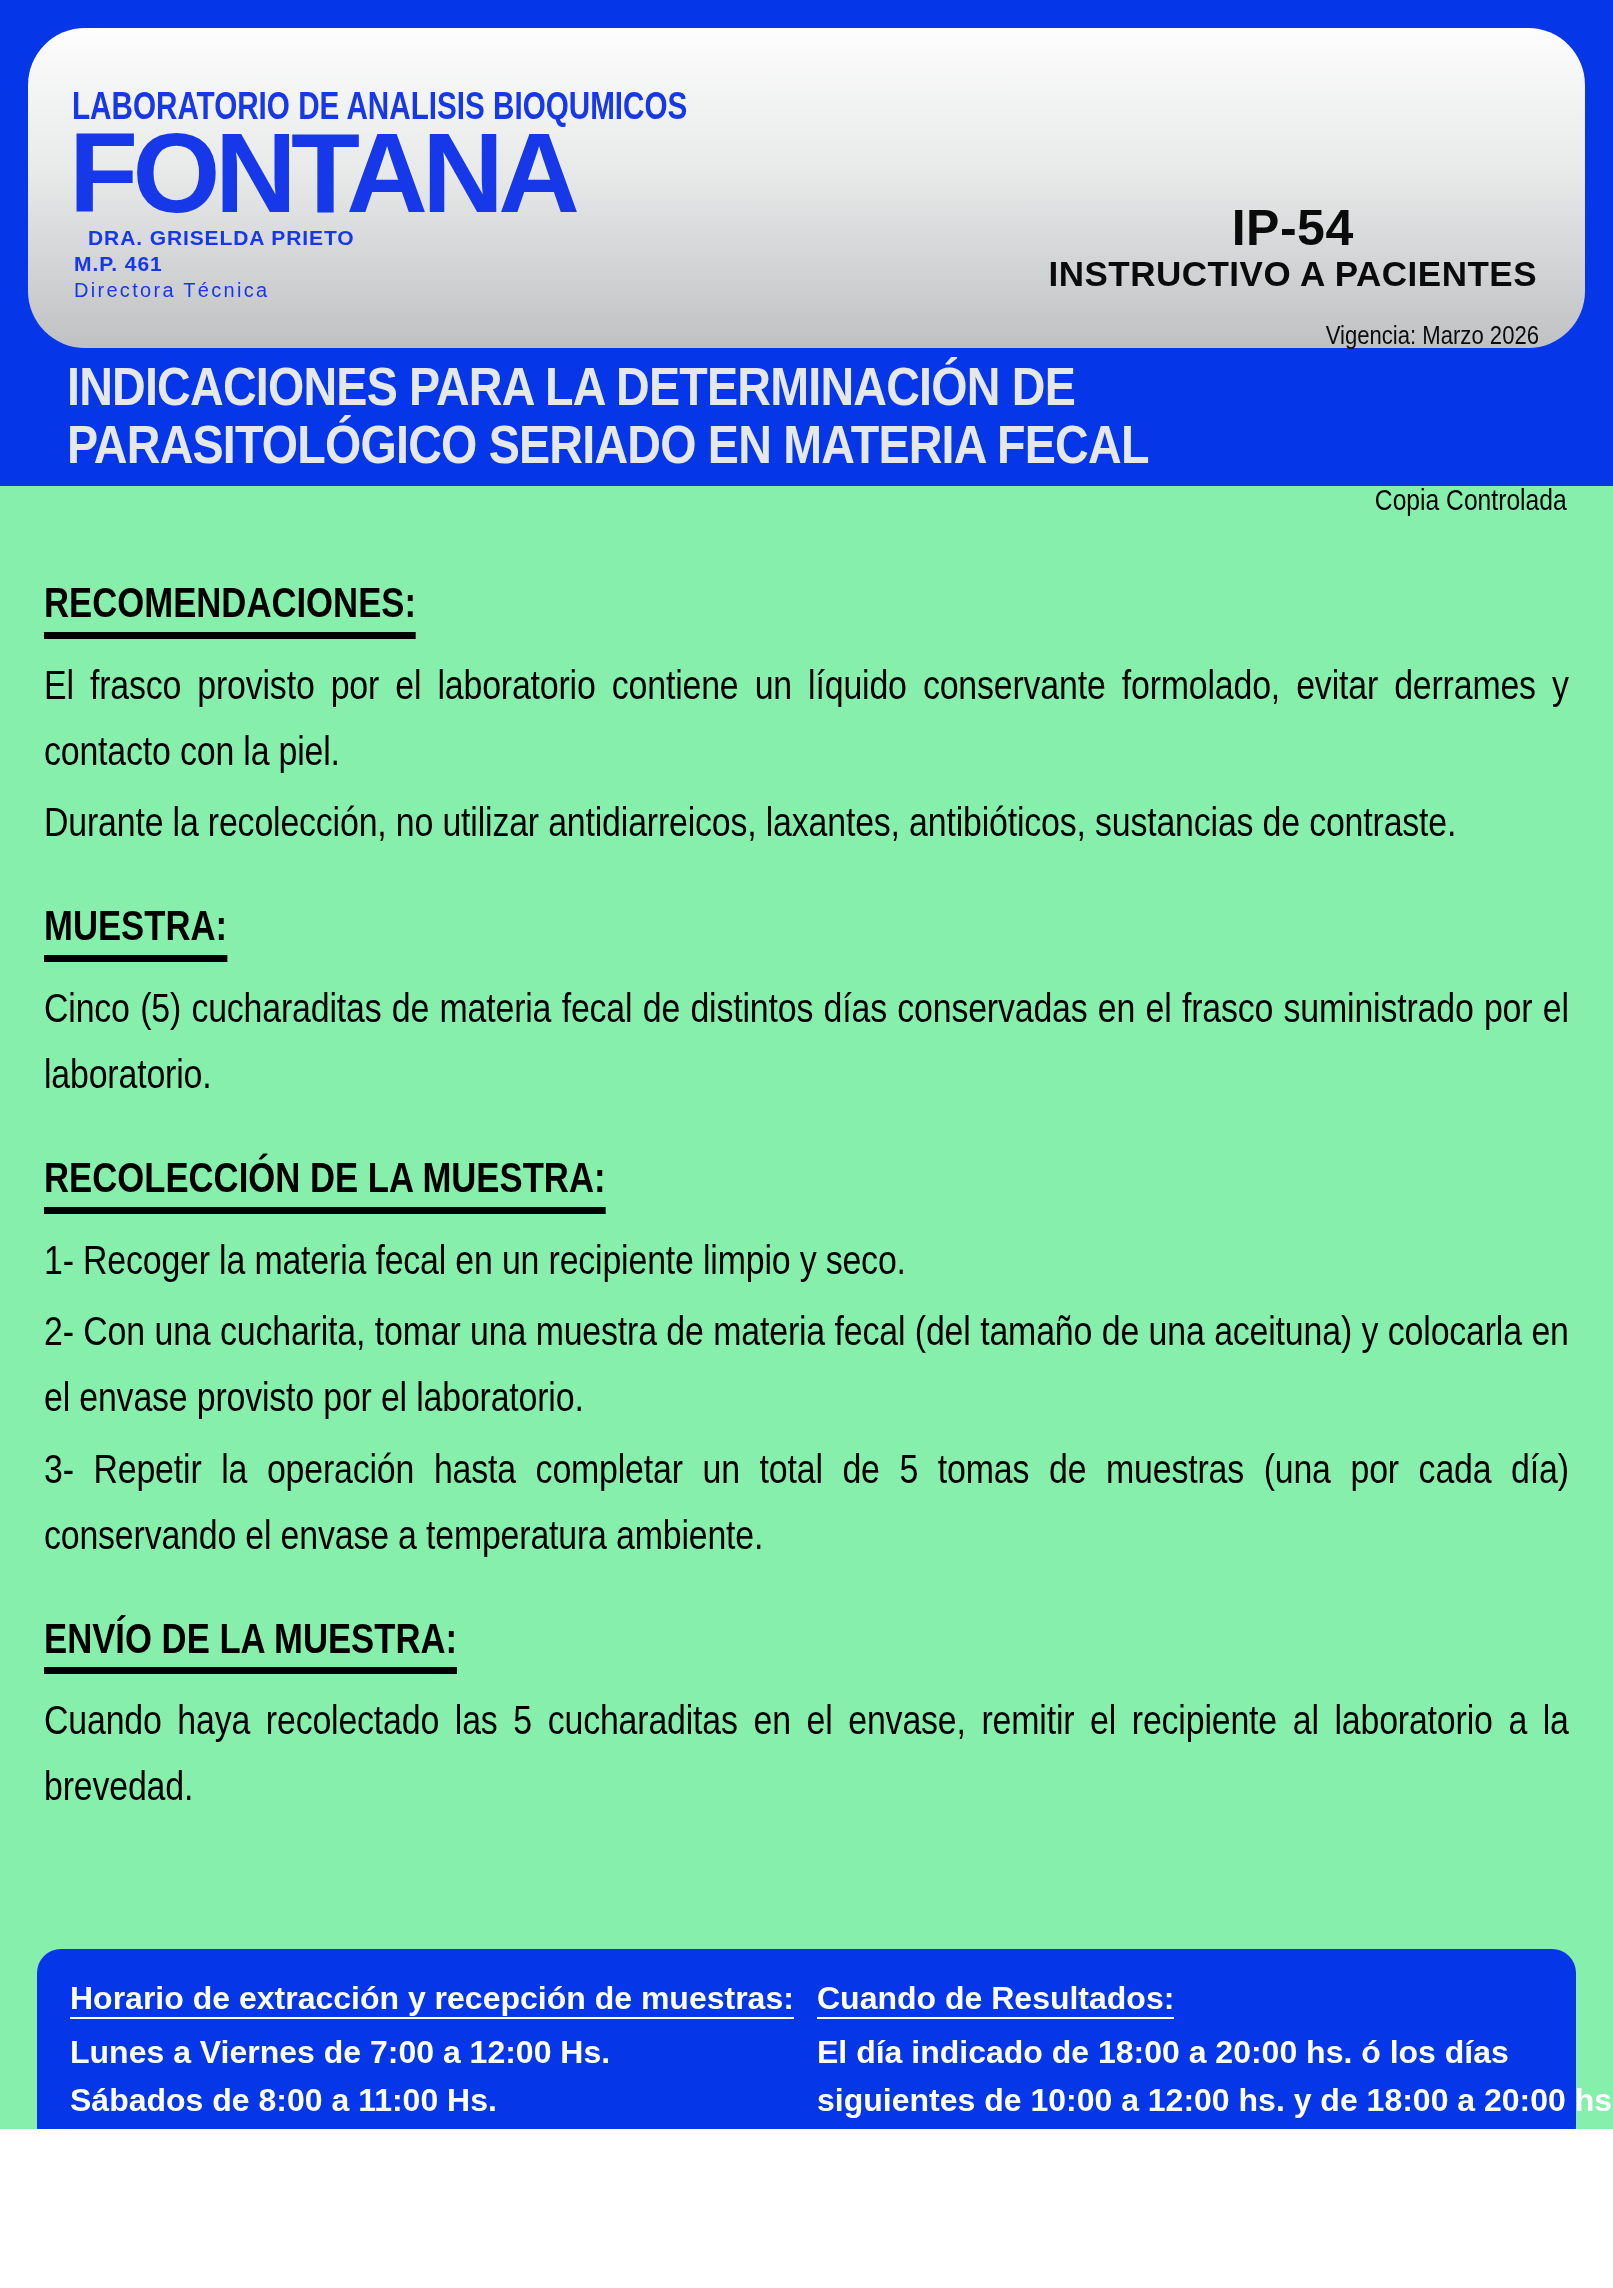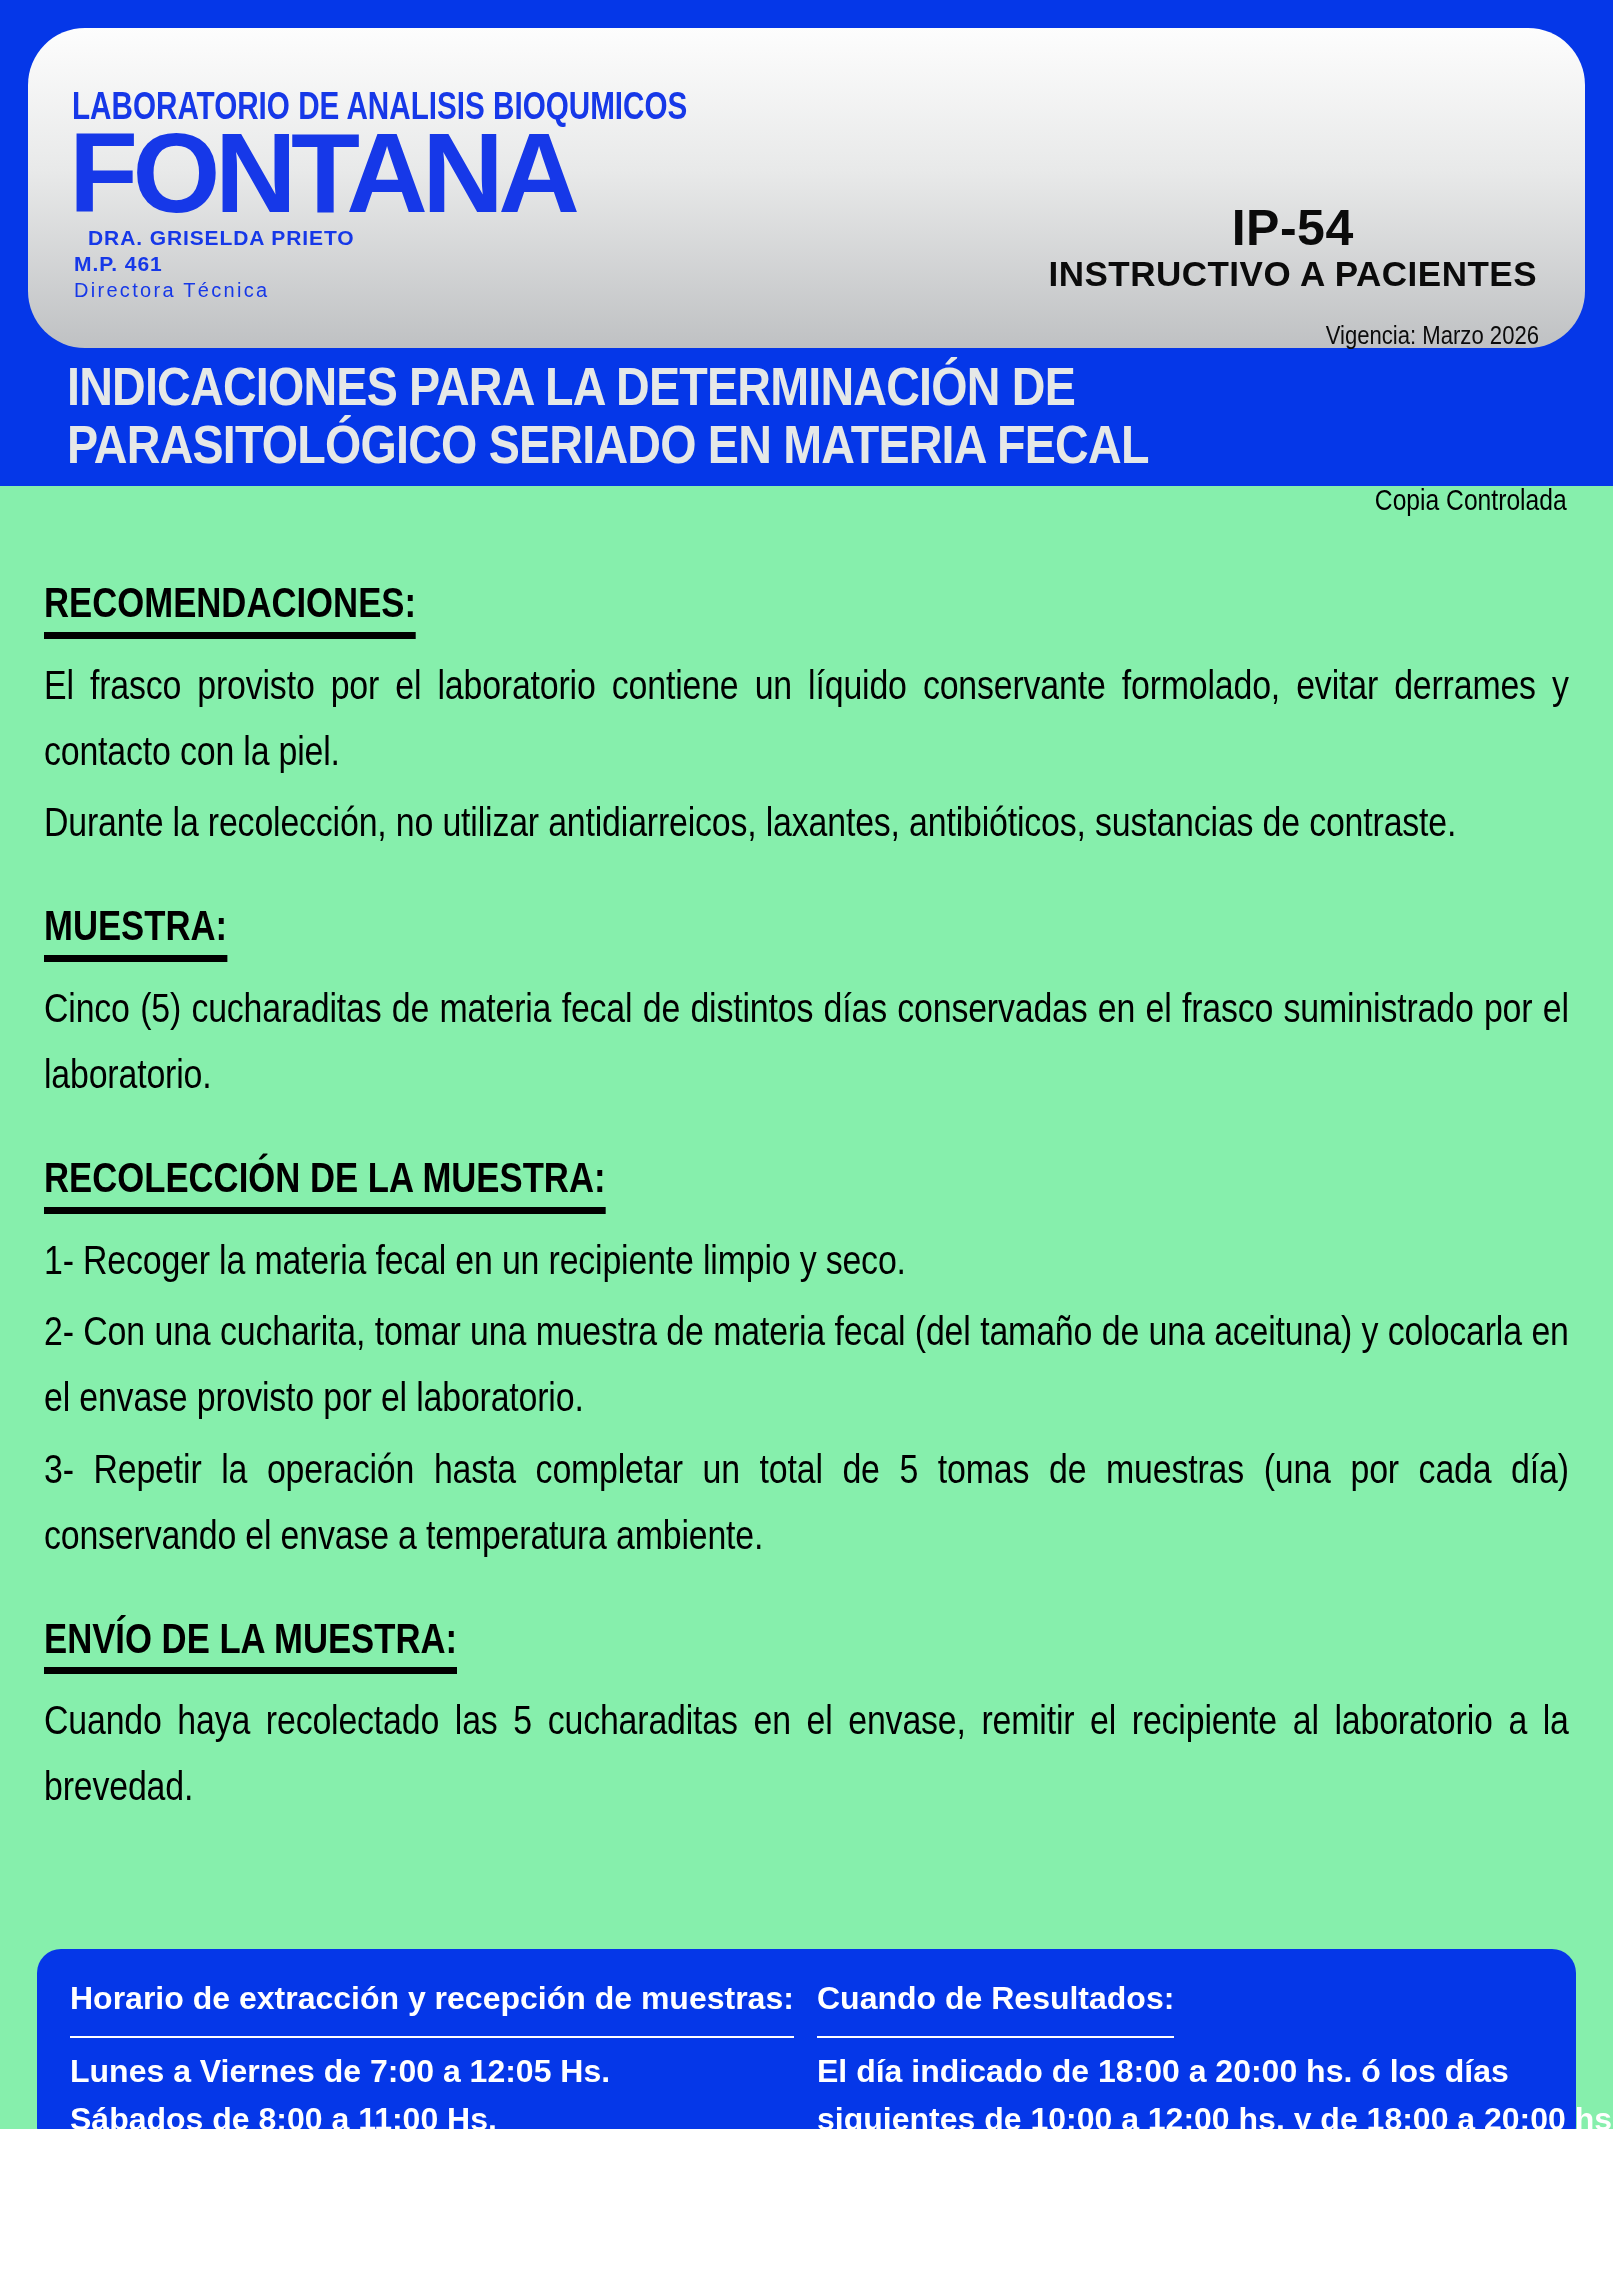--- a/index.html
+++ b/index.html
@@ -75,21 +75,21 @@
   .para:last-child{margin-bottom:0;}
   
   .schedule-box{
     position:absolute;left:37px;top:1949px;width:1539px;height:201px;border-radius:24px;
     background:var(--accent,#0537e8);color:#ffffff;
   }
   .sched-col-left{position:absolute;left:33px;top:31px;}
   .sched-col-right{position:absolute;left:780px;top:31px;}
   .sched-heading{
     display:inline-block;font-size:32px;font-weight:bold;line-height:1.15;
-    padding-bottom:19px;border-bottom:2.8px solid #ffffff;margin-bottom:9.2px;white-space:nowrap;
+    padding-bottom:0;border-bottom:2.8px solid #ffffff;margin-bottom:9.2px;white-space:nowrap;
   }
   .sched-line{font-size:32px;font-weight:bold;line-height:48px;white-space:nowrap;}
   
   .bottom-bar{
     position:absolute;left:0;top:2183px;width:1613px;height:106px;
     background:var(--footer-bar,#3b484d);
     display:flex;align-items:center;justify-content:center;
   }
   .address{
     color:#dde7e3;font-size:34px;white-space:nowrap;
@@ -145,21 +145,21 @@
     <div class="section">
       <div class="section-heading">ENVÍO DE LA MUESTRA:</div>
       <p class="para">Cuando haya recolectado las 5 cucharaditas en el envase, remitir el recipiente al laboratorio a la brevedad.</p>
     </div>
 
   </div>
 
   <div class="schedule-box">
     <div class="sched-col-left">
       <div class="sched-heading">Horario de extracción y recepción de muestras:</div>
-      <div class="sched-line">Lunes a Viernes de 7:00 a 12:05 Hs.</div>
+      <div class="sched-line">Lunes a Viernes de 7:00 a 12:00 Hs.</div>
       <div class="sched-line">Sábados de 8:00 a 11:00 Hs.</div>
     </div>
     <div class="sched-col-right">
       <div class="sched-heading">Cuando de Resultados:</div>
       <div class="sched-line">El día indicado de 18:00 a 20:00 hs. ó los días</div>
       <div class="sched-line">siguientes de 10:00 a 12:00 hs. y de 18:00 a 20:00 hs.</div>
     </div>
   </div>
 
 

